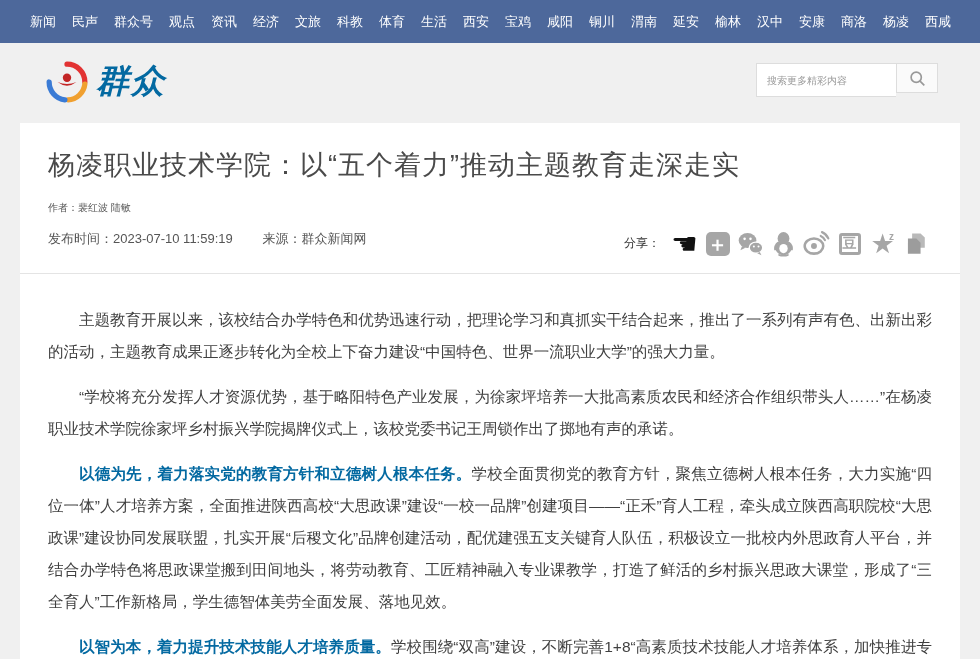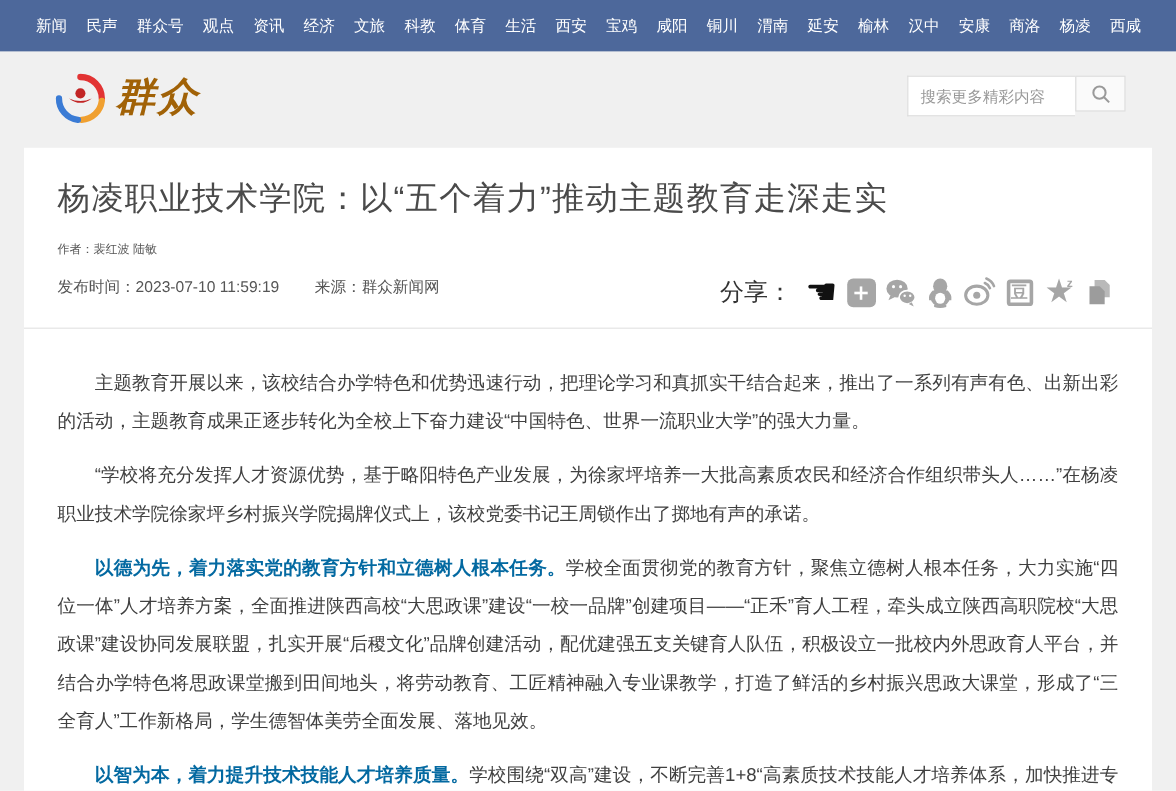--- a/index.html
+++ b/index.html
@@ -17,28 +17,28 @@
   }
   .topnav a {
     color:#ffffff; font-size:13px; text-decoration:none;
     padding:0 8px; line-height:30px; white-space:nowrap; cursor:pointer;
   }
   
   .header { height:80px; position:relative; background:#f0f0f0; }
   .logo { position:absolute; left:46px; top:16px; display:flex; align-items:center; cursor:pointer; }
   .logo-mark { width:42px; height:42px; margin-right:8px; }
   .logo-script {
-    color:#a16207; font-size:33px; font-weight:bold; font-style:italic;
+    color:#0369a1; font-size:33px; font-weight:bold; font-style:italic;
     letter-spacing:2px; margin-right:4px; font-family:Liberation Serif, serif;
   }
   .logo-bold { color:#e23333; font-size:31px; font-weight:bold; letter-spacing:1px; }
   .search { position:absolute; right:42px; top:20px; display:flex; }
   .search input {
     width:140px; height:30px; border:1px solid #ddd; border-right:none;
-    background:#fff; padding:16px 10px; font-size:13px; color:#333; outline:none;
+    background:#fff; padding:16px 10px; font-size:10px; color:#333; outline:none;
   }
   .search input::placeholder { color:#999; }
   .search button {
     width:42px; height:30px; border:1px solid #ddd; background:#fafafa; cursor:pointer;
     display:flex; align-items:center; justify-content:center;
   }
   
   .card {
     margin:0 20px; background:#ffffff; min-height:549px;
     padding:24px 28px 40px 28px;
@@ -46,21 +46,21 @@
   .article-title {
     font-size:27px; font-weight:normal; color:#4a4a4a; letter-spacing:1px;
   }
   .meta-author { margin-top:18px; font-size:10px; color:#555; }
   .meta-row {
     margin-top:15px; display:flex; justify-content:space-between; align-items:flex-start;
     font-size:13px; color:#555;
   }
   .meta-left span.src { margin-left:26px; }
   .share { display:flex; align-items:center; }
-  .share-label { font-size:20px; color:#333; margin-right:8px; }
+  .share-label { font-size:12px; color:#333; margin-right:8px; }
   .share .ico {
     display:inline-flex; align-items:center; justify-content:center;
     width:27px; height:27px; margin:0 3px; cursor:pointer; position:relative;
   }
   .hand-glyph { font-size:30px; color:#111; line-height:27px; font-family:"DejaVu Sans",sans-serif; }
   .plus-box {
     width:24px; height:24px; background:#a6a6a6; border-radius:5px;
     color:#fff; font-size:20px; font-weight:bold; display:flex;
     align-items:center; justify-content:center; line-height:22px;
   }

